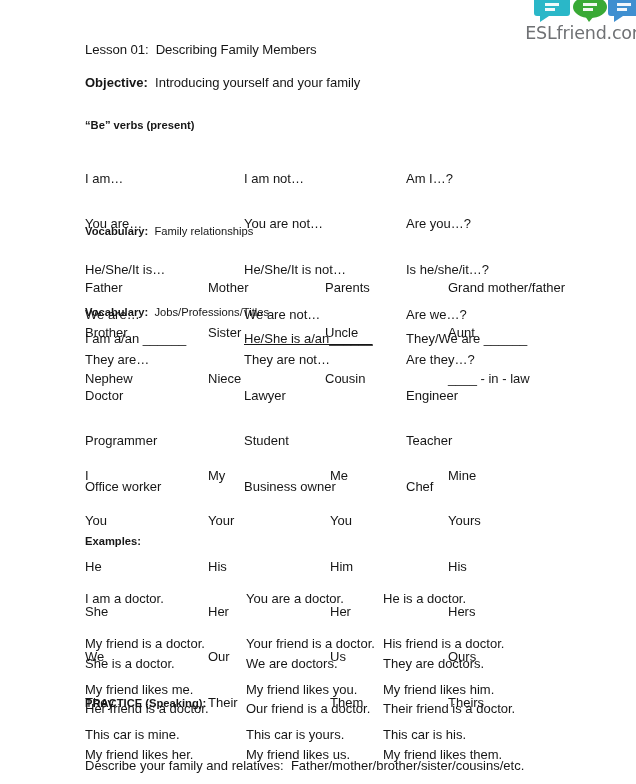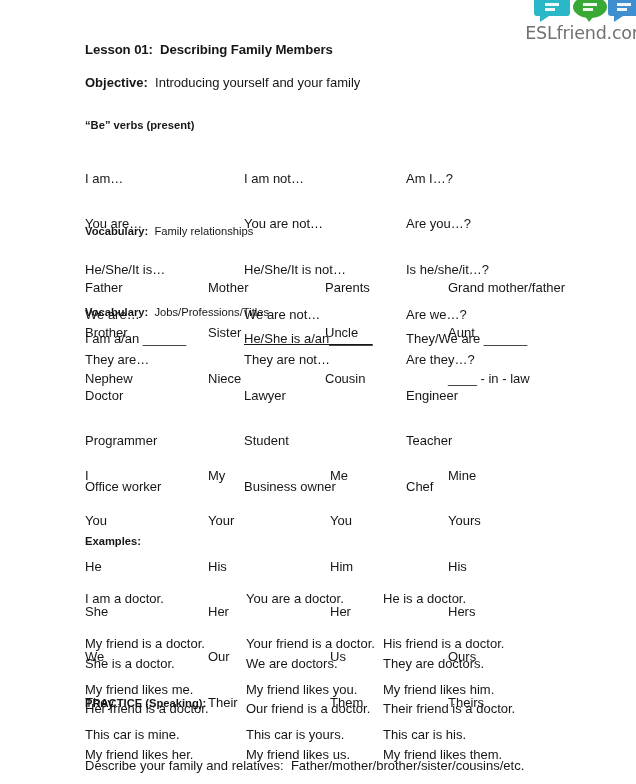--- a/index.html
+++ b/index.html
@@ -48,21 +48,21 @@
     letter-spacing: -0.2px;
     color: #6f7174;
     white-space: nowrap;
   }
 
   .title {
     position: absolute;
     left: 57px;
     top: 42px;
     font-size: 13.2px;
-    font-weight: bold;
+    font-weight: normal;
     letter-spacing: -0.1px;
     white-space: pre;
   }
 
   .objective {
     position: absolute;
     left: 57px;
     top: 75px;
     font-size: 13px;
     white-space: pre;

